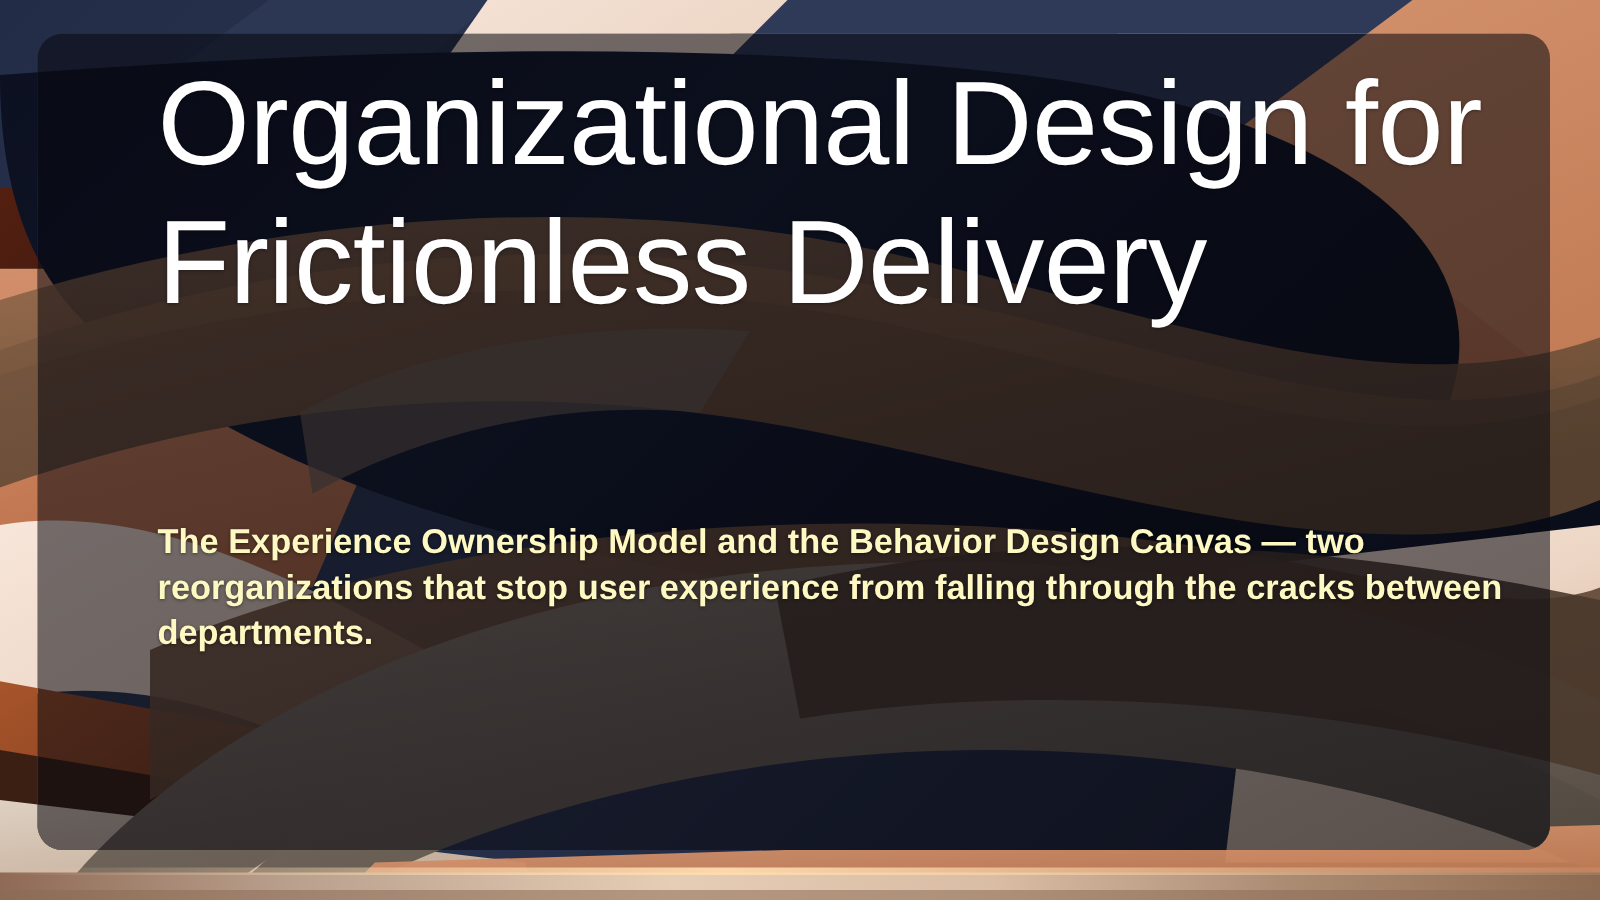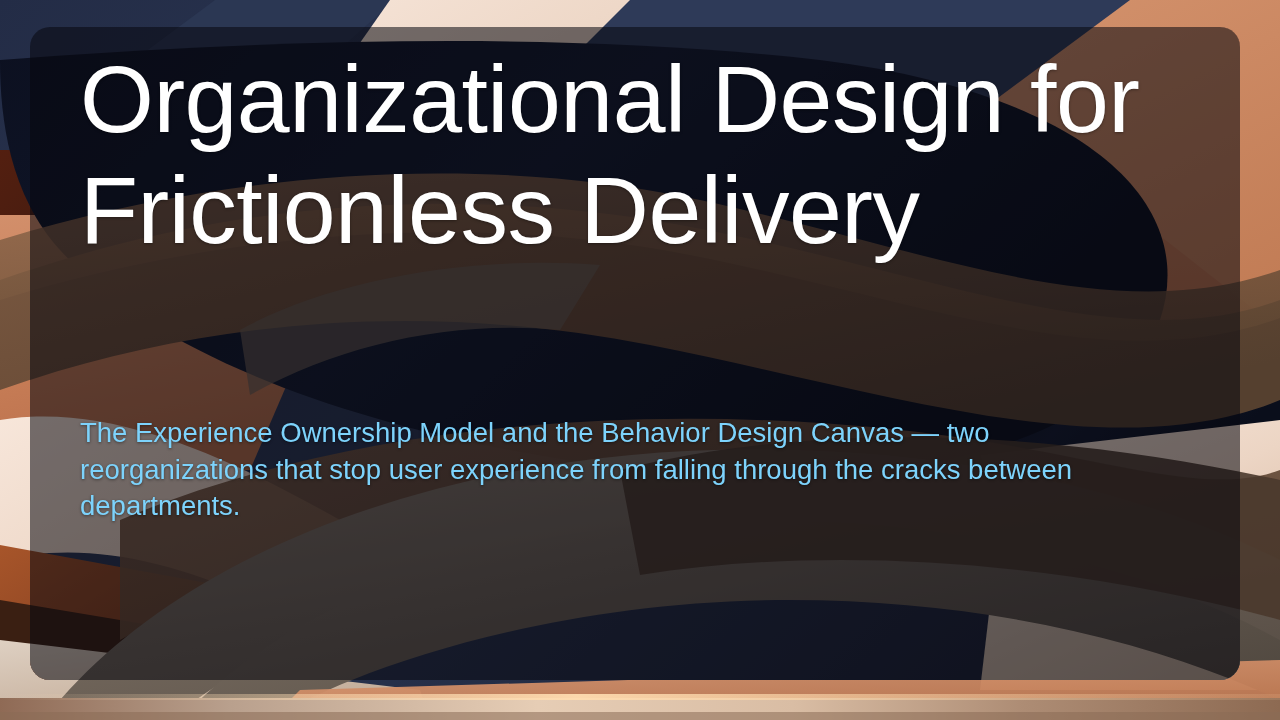--- a/index.html
+++ b/index.html
@@ -58,20 +58,21 @@
   .panel-art svg {
     display: block;
     width: 1280px;
     height: 720px;
   }
 
   
   .text-layer {
     position: absolute;
     inset: 0;
+    margin-left: 46px;
   }
 
   .slide-title {
     position: absolute;
     left: 80px;
     top: 44px;
     width: 1110px;
     color: #ffffff;
     font-size: 95px;
     line-height: 1.17;
@@ -80,24 +81,24 @@
     margin: 0;
     white-space: pre-line;
     text-shadow: 0 1px 3px rgba(0,0,0,0.35);
   }
 
   .slide-subtitle {
     position: absolute;
     left: 80px;
     top: 415px;
     width: 1085px;
-    color: #7dd3fc;
+    color: #fef9c3;
     font-size: 27.5px;
     line-height: 1.33;
-    font-weight: normal;
+    font-weight: bold;
     margin: 0;
     text-shadow: 0 1px 3px rgba(0,0,0,0.45);
   }
 </style>
 </head>
 <body>
 
 <div class="slide">
 
   <div class="bg-art">

